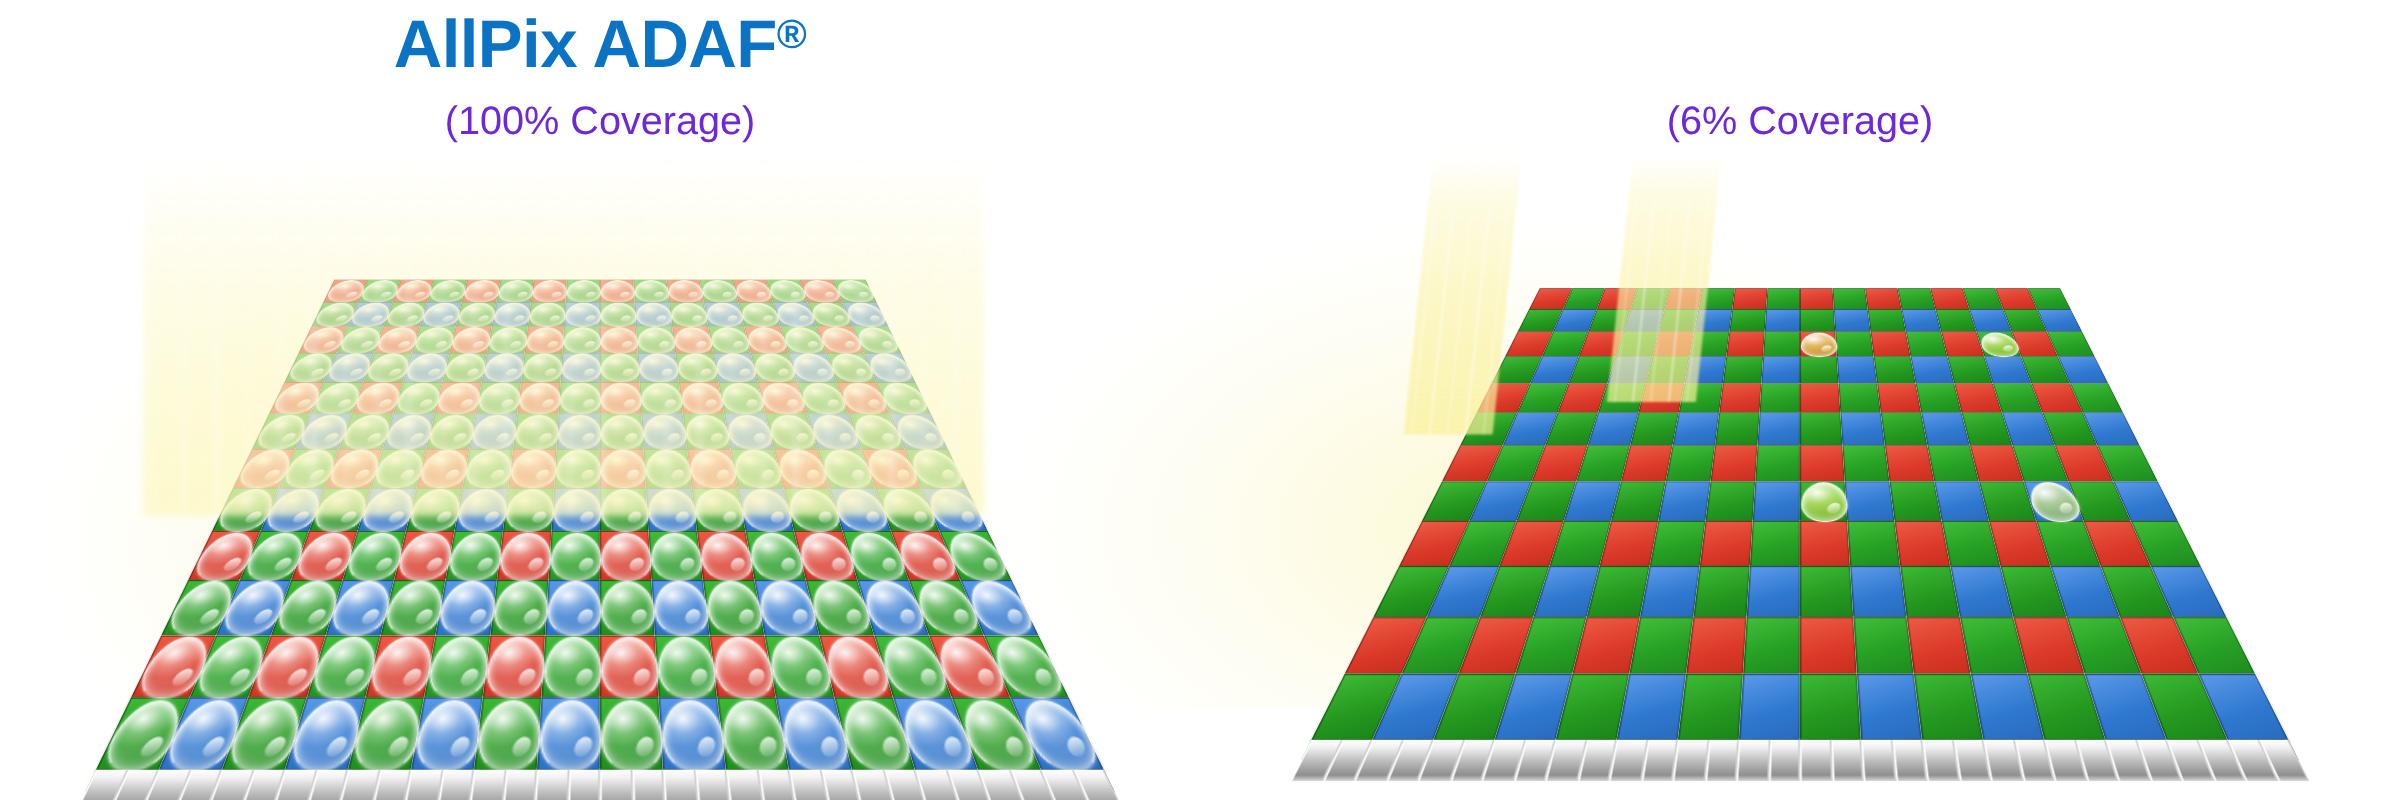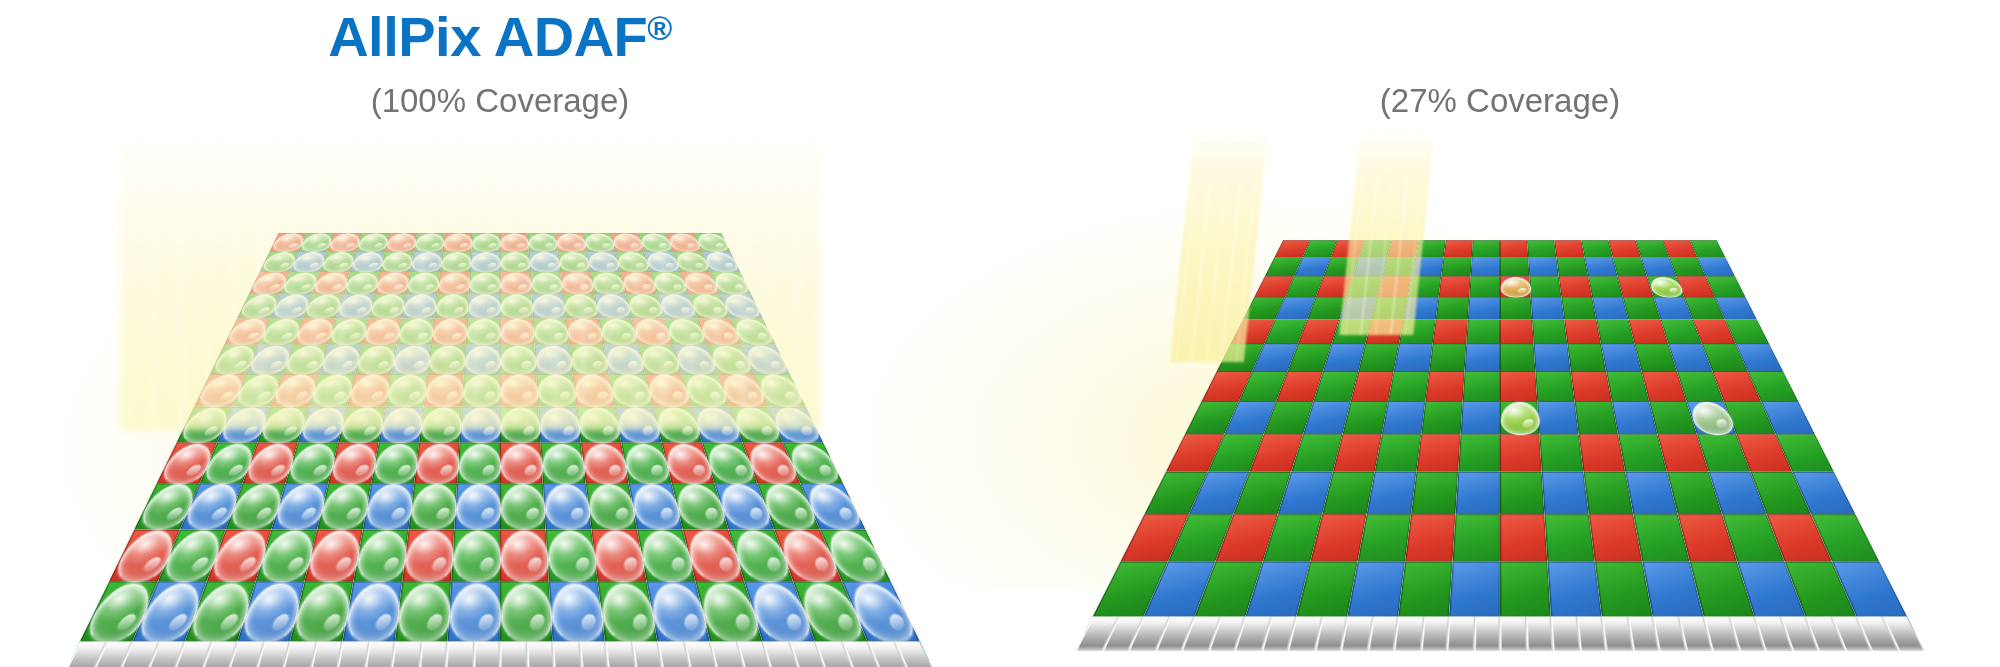--- a/index.html
+++ b/index.html
@@ -68,21 +68,21 @@
   .title .sup-tm {
     font-size: 30px;
     vertical-align: 22px;
     font-weight: 400;
     letter-spacing: 0px;
   }
   .subtitle {
     top: 82px;
     font-size: 33px;
     font-weight: 400;
-    color: #737373;
+    color: #6d28d9;
     white-space: nowrap;
   }
 
   
   .scene {
     position: absolute;
     width: 1000px;
     height: 470px;
     top: 130px;
     left: 0;
@@ -1108,21 +1108,21 @@
           <div class="beam-stripe" style="left: 622.4px; opacity: 0.71;"></div>
           <div class="beam-stripe" style="left: 649.2px; opacity: 0.35;"></div>
           <div class="beam-stripe" style="left: 676px; opacity: 0.53;"></div>
         </div>
     </div>
   </div>
 
   <div class="panel right">
 
 
-    <div class="heading subtitle">(27% Coverage)</div>
+    <div class="heading subtitle">(6% Coverage)</div>
 
     <div class="scene">
 
       <div class="board">
         <div class="cfa" id="cfa-right" style="grid-template-columns: repeat(16, 1fr); grid-template-rows: repeat(12, 1fr);">
             <div class="px r"></div>
             <div class="px g"></div>
             <div class="px r"></div>
             <div class="px g"></div>
             <div class="px r"></div>

